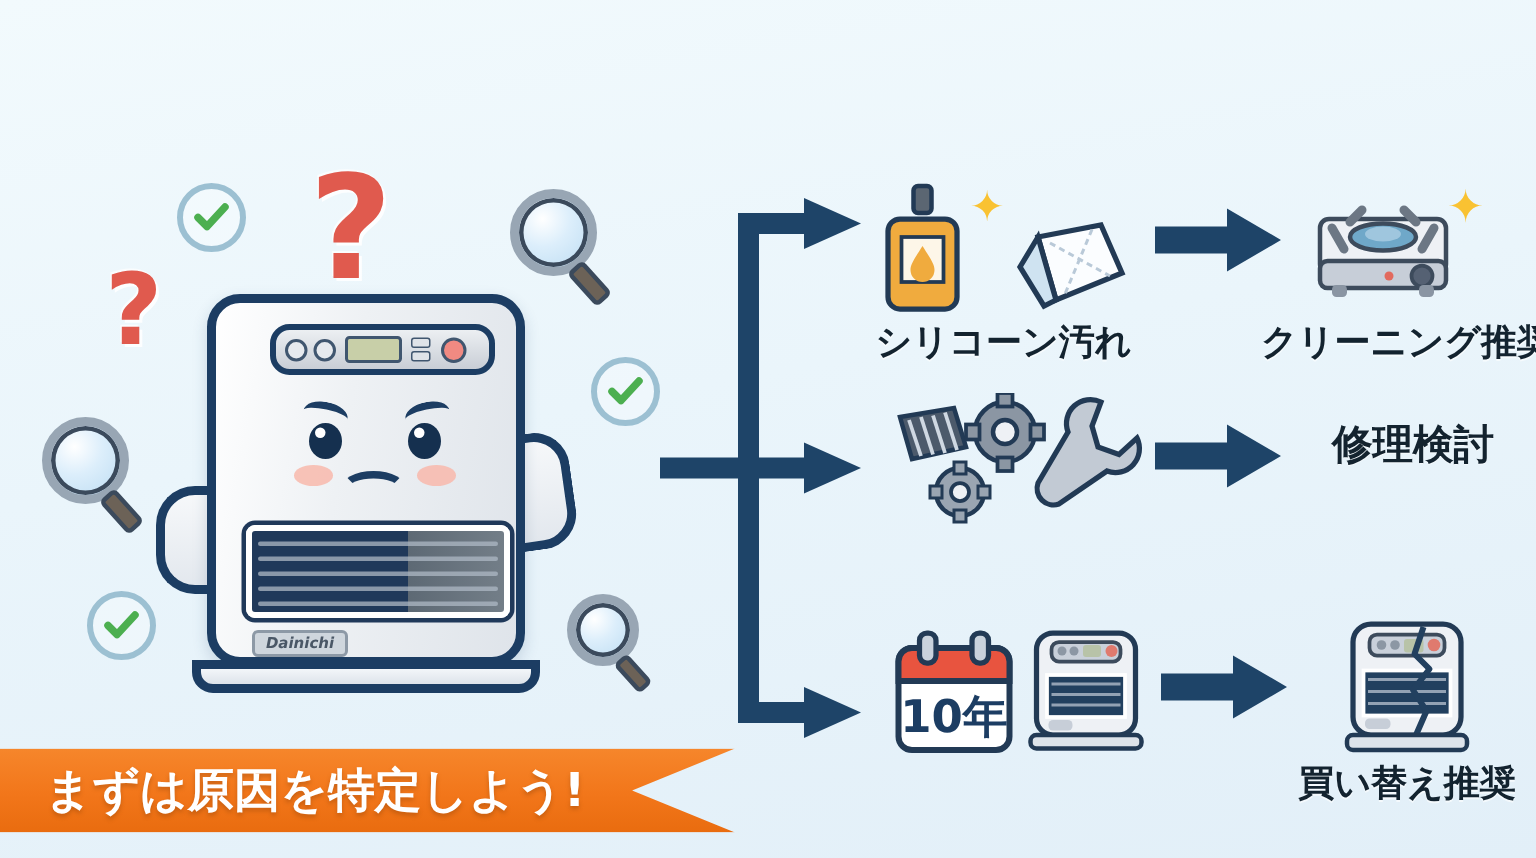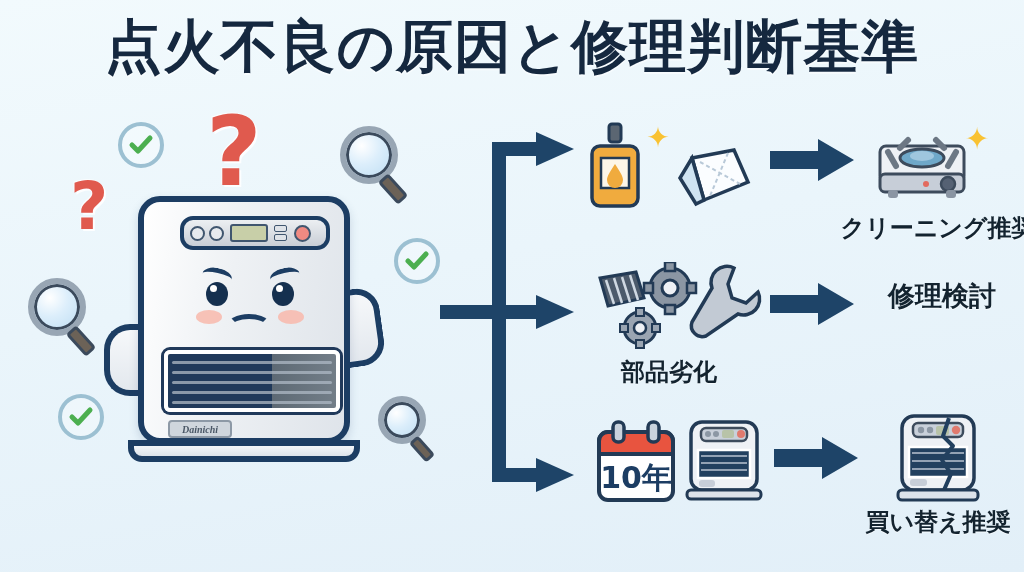--- a/index.html
+++ b/index.html
@@ -14,21 +14,21 @@
   }
 
   
   .title{
     position:absolute;left:0;top:8px;width:1024px;text-align:center;
     font-size:57px;line-height:76px;font-weight:bold;
     color:#15283f;letter-spacing:1px;
     text-shadow:0 2px 0 rgba(255,255,255,.55);
     white-space:nowrap;
   }
-  #mascot{position:absolute;left:128px;top:196px;width:232px;height:272px;font-family:Liberation Serif, serif;}
+  #mascot{position:absolute;left:128px;top:196px;width:232px;height:272px;}
   .body{
     position:absolute;left:10px;top:0;width:212px;height:248px;
     background:linear-gradient(100deg,#ffffff 0%,#eef1f4 42%,#dfe4ea 100%);
     border:6px solid #1c3d63;border-radius:22px;box-sizing:border-box;
     box-shadow:0 4px 10px rgba(40,70,110,.18);
   }
   .panel{
     position:absolute;left:36px;top:14px;width:150px;height:34px;
     background:linear-gradient(180deg,#eceff2,#c9ced6);
     border:4px solid #1c3d63;border-radius:13px;box-sizing:border-box;
@@ -114,21 +114,20 @@
     text-shadow:0 2px 3px rgba(150,70,10,.45);
   }
 
   .sparkle{position:absolute;color:#f9c232;line-height:1;}
 </style>
 </head>
 <body>
 
 <div id="stage">
 
-  <div class="title">点火不良の原因と修理判断基準</div>
 
   <div class="qmark" style="left:206px;top:96px;font-size:96px;">?</div>
   <div class="qmark" style="left:70px;top:168px;font-size:66px;">?</div>
 
   <div class="check" style="left:118px;top:122px;width:46px;height:46px;">
     <svg width="26" height="26" viewBox="0 0 26 26" aria-hidden="true">
       <path d="M4 13 L10 19 L22 6" fill="none" stroke="#4caf50" stroke-width="5" stroke-linecap="round" stroke-linejoin="round"></path>
     </svg>
   </div>
   <div class="check" style="left:394px;top:238px;width:46px;height:46px;">
@@ -212,20 +211,21 @@
           <rect x="15" y="36" width="28" height="30" fill="#fdf6e8" stroke="#223a55" stroke-width="2.5"></rect>
           <path d="M29 42 C34 50 37 54 37 58 a8 8 0 0 1 -16 0 c0 -4 3 -8 8 -16 z" fill="#f0ab3e"></path>
         </svg>
         <span class="sparkle" style="position:relative;top:-58px;left:-4px;font-size:28px;">✦</span>
         <svg width="78" height="66" viewBox="0 0 78 66" aria-hidden="true" style="margin-left:-6px;">
           <path d="M18 14 L60 6 L74 38 L30 56 Z" fill="#fbfdff" stroke="#223a55" stroke-width="3.5"></path>
           <path d="M18 14 L6 34 L22 60 L30 56 Z" fill="#cfe3f1" stroke="#223a55" stroke-width="3.5"></path>
           <path d="M26 18 L66 40 M54 9 L36 52" stroke="#b9c9d8" stroke-width="2" stroke-dasharray="4 3" fill="none"></path>
         </svg>
       </div>
+      <div class="lbl">シリコーン汚れ</div>
     </div>
 
     <div class="arw" style="left:214px;top:20px;">
       <svg width="86" height="44" viewBox="0 0 86 44" aria-hidden="true">
         <polygon points="0,13 48,13 48,1 84,22 48,43 48,31 0,31" fill="#1e4468"></polygon>
       </svg>
     </div>
 
     <div class="cell" style="left:282px;top:0;width:200px;">
       <div class="ico">
@@ -282,21 +282,20 @@
                 <rect x="62" y="78" width="8" height="8"></rect>
               <rect x="46" y="62" width="8" height="8"></rect>
                 <rect x="78" y="62" width="8" height="8"></rect>
             </g>
           </g>
           <g>
             <path d="M160 6 a16 16 0 0 0 -22 20 L118 60 a11 11 0 0 0 14 14 l32 -22 a16 16 0 0 0 20 -22 l-12 11 l-14 -5 l-4 -14 z" fill="#c2cad4" stroke="#223a55" stroke-width="3.5"></path>
           </g>
         </svg>
       </div>
-      <div class="lbl">部品劣化</div>
     </div>
 
     <div class="arw" style="left:214px;top:20px;">
       <svg width="86" height="44" viewBox="0 0 86 44" aria-hidden="true">
         <polygon points="0,13 48,13 48,1 84,22 48,43 48,31 0,31" fill="#1e4468"></polygon>
       </svg>
     </div>
 
     <div class="cell" style="left:286px;top:14px;width:200px;">
       <div class="lbl" style="font-size:27px;">修理検討</div>
@@ -355,14 +354,17 @@
             </g>
           <rect x="15" y="67" width="17" height="7" rx="3" fill="#c7ced8"></rect>
           <path d="M54 6 L48 24 L58 34 L47 48 L56 62 L49 78" fill="none" stroke="#22405f" stroke-width="4" stroke-linejoin="round"></path>
           <rect x="3" y="78" width="80" height="10" rx="4" fill="#dde3ea" stroke="#223a55" stroke-width="3"></rect>
         </svg>
       </div>
       <div class="lbl">買い替え推奨</div>
     </div>
   </div>
 
+  <div id="banner">
+    <div class="btxt">まずは原因を特定しよう!</div>
+  </div>
 
 </div>
 
 </body></html>

